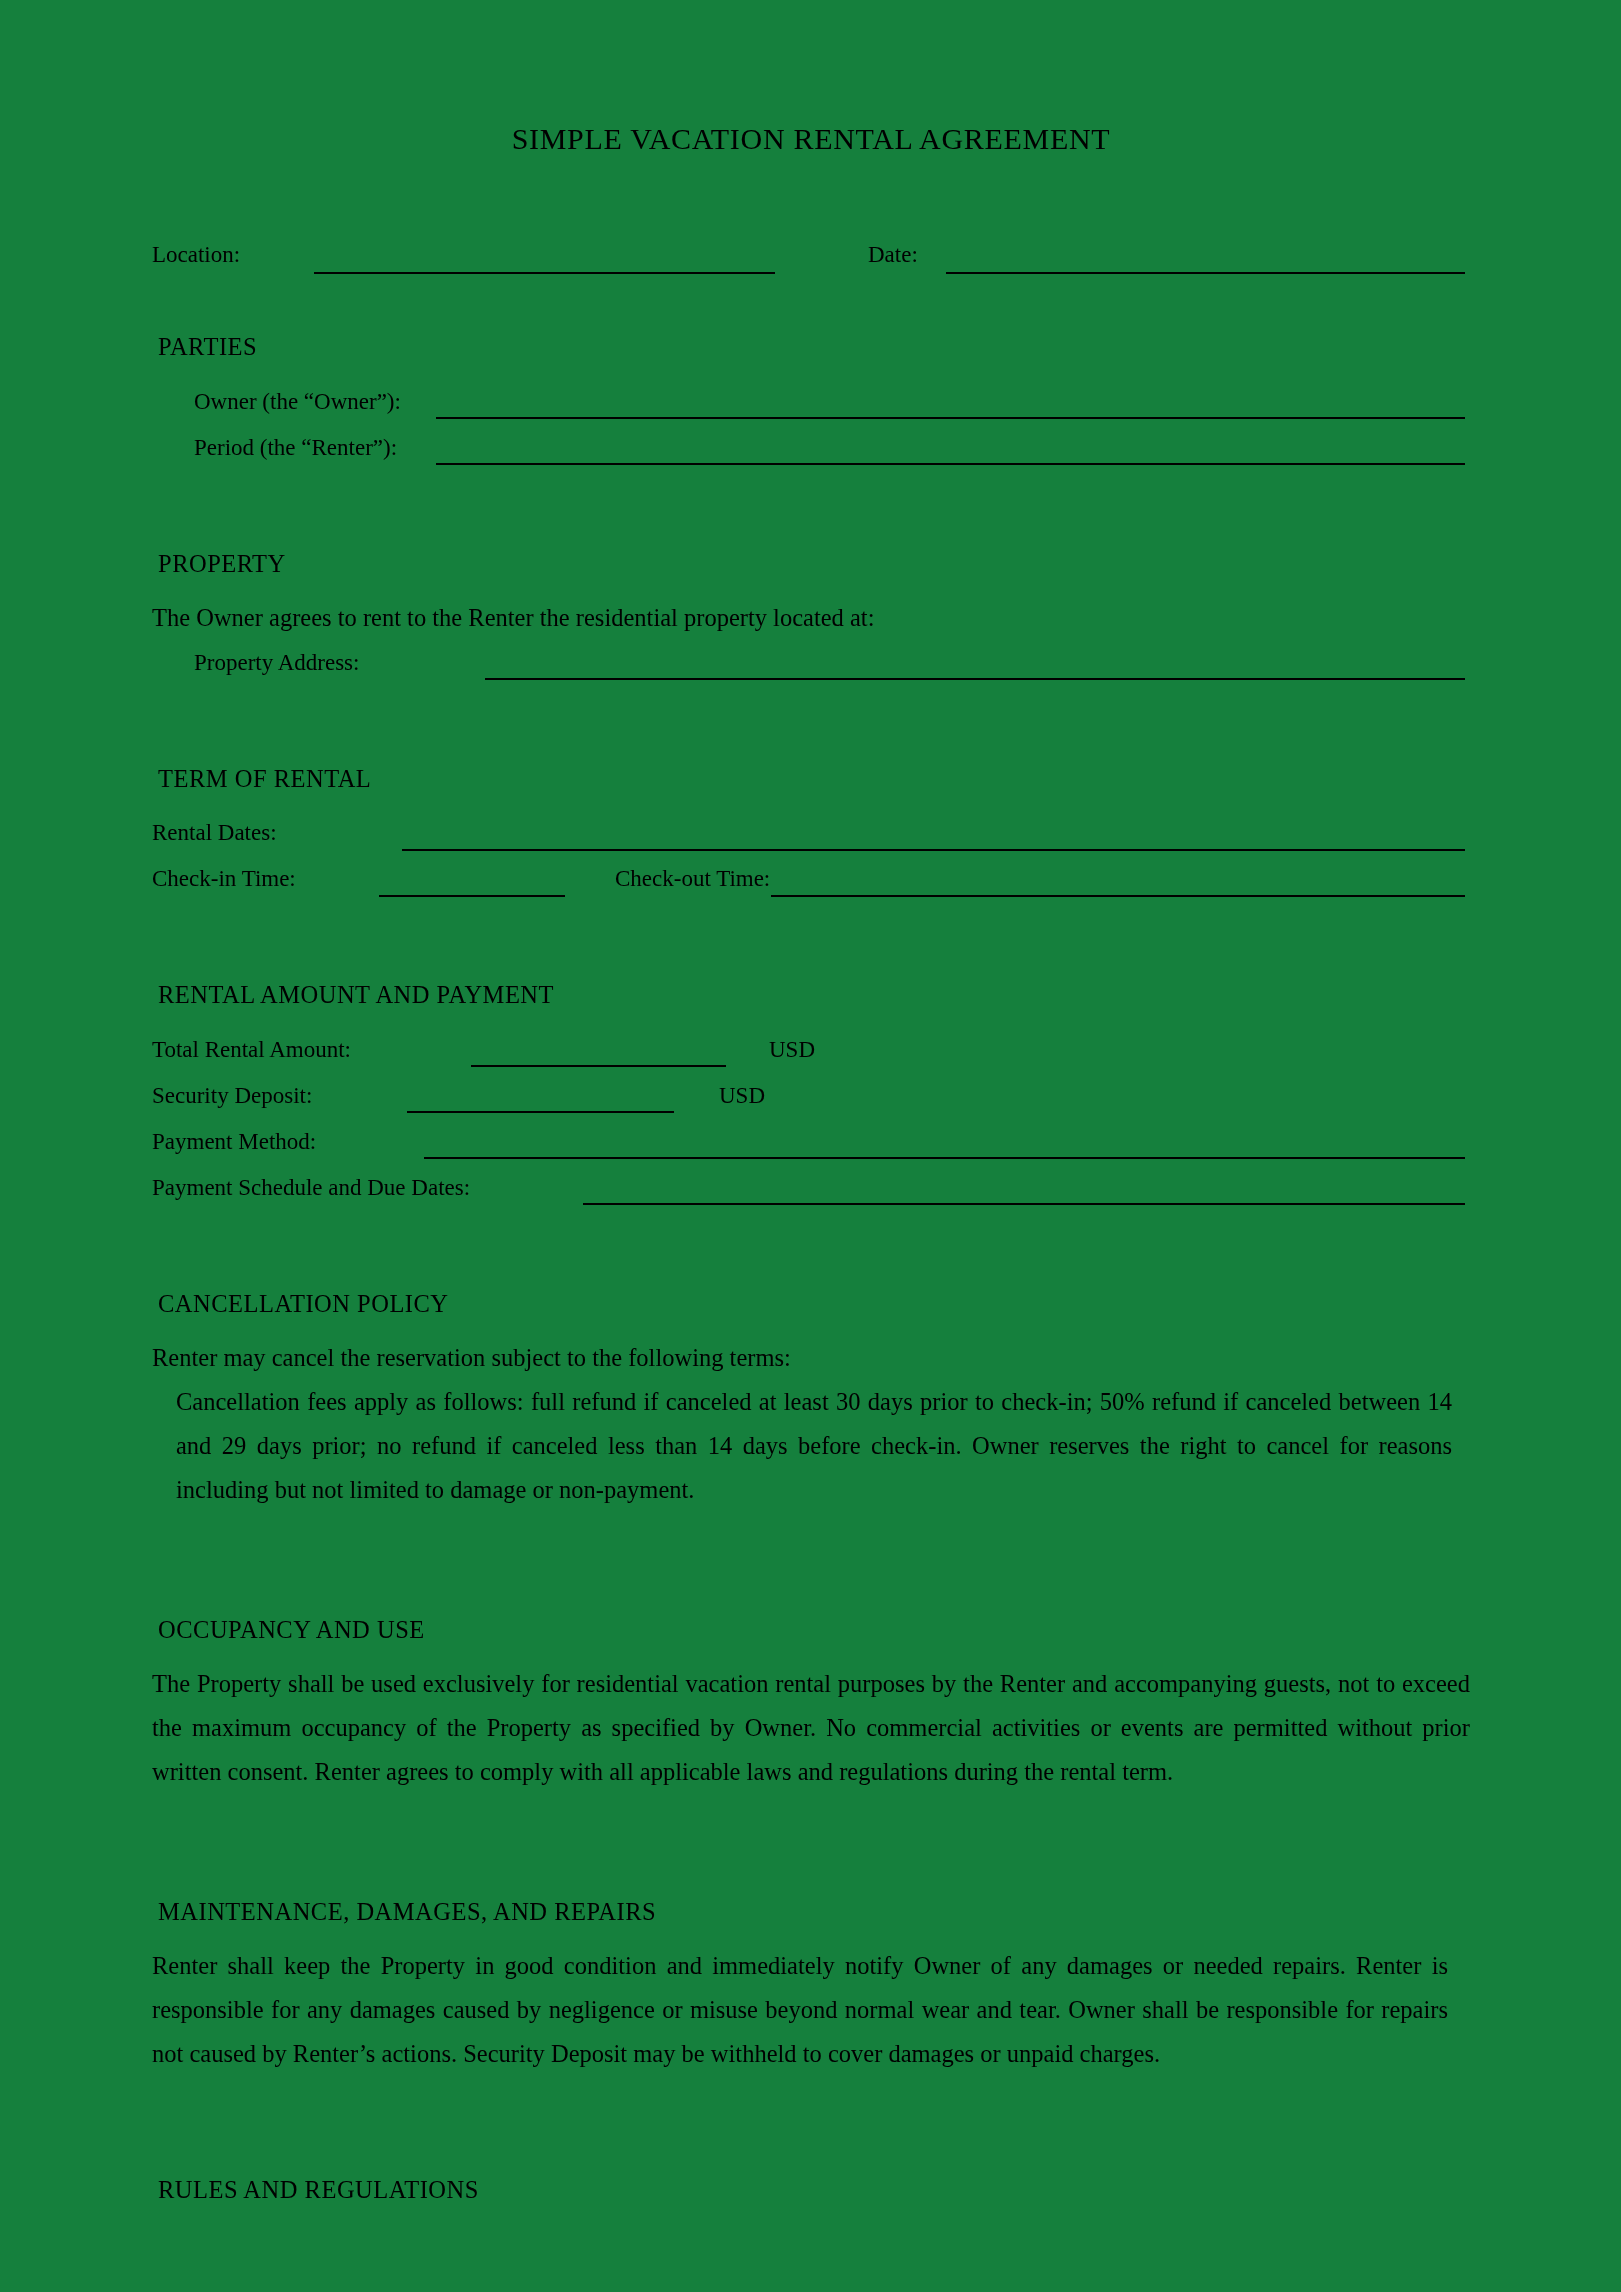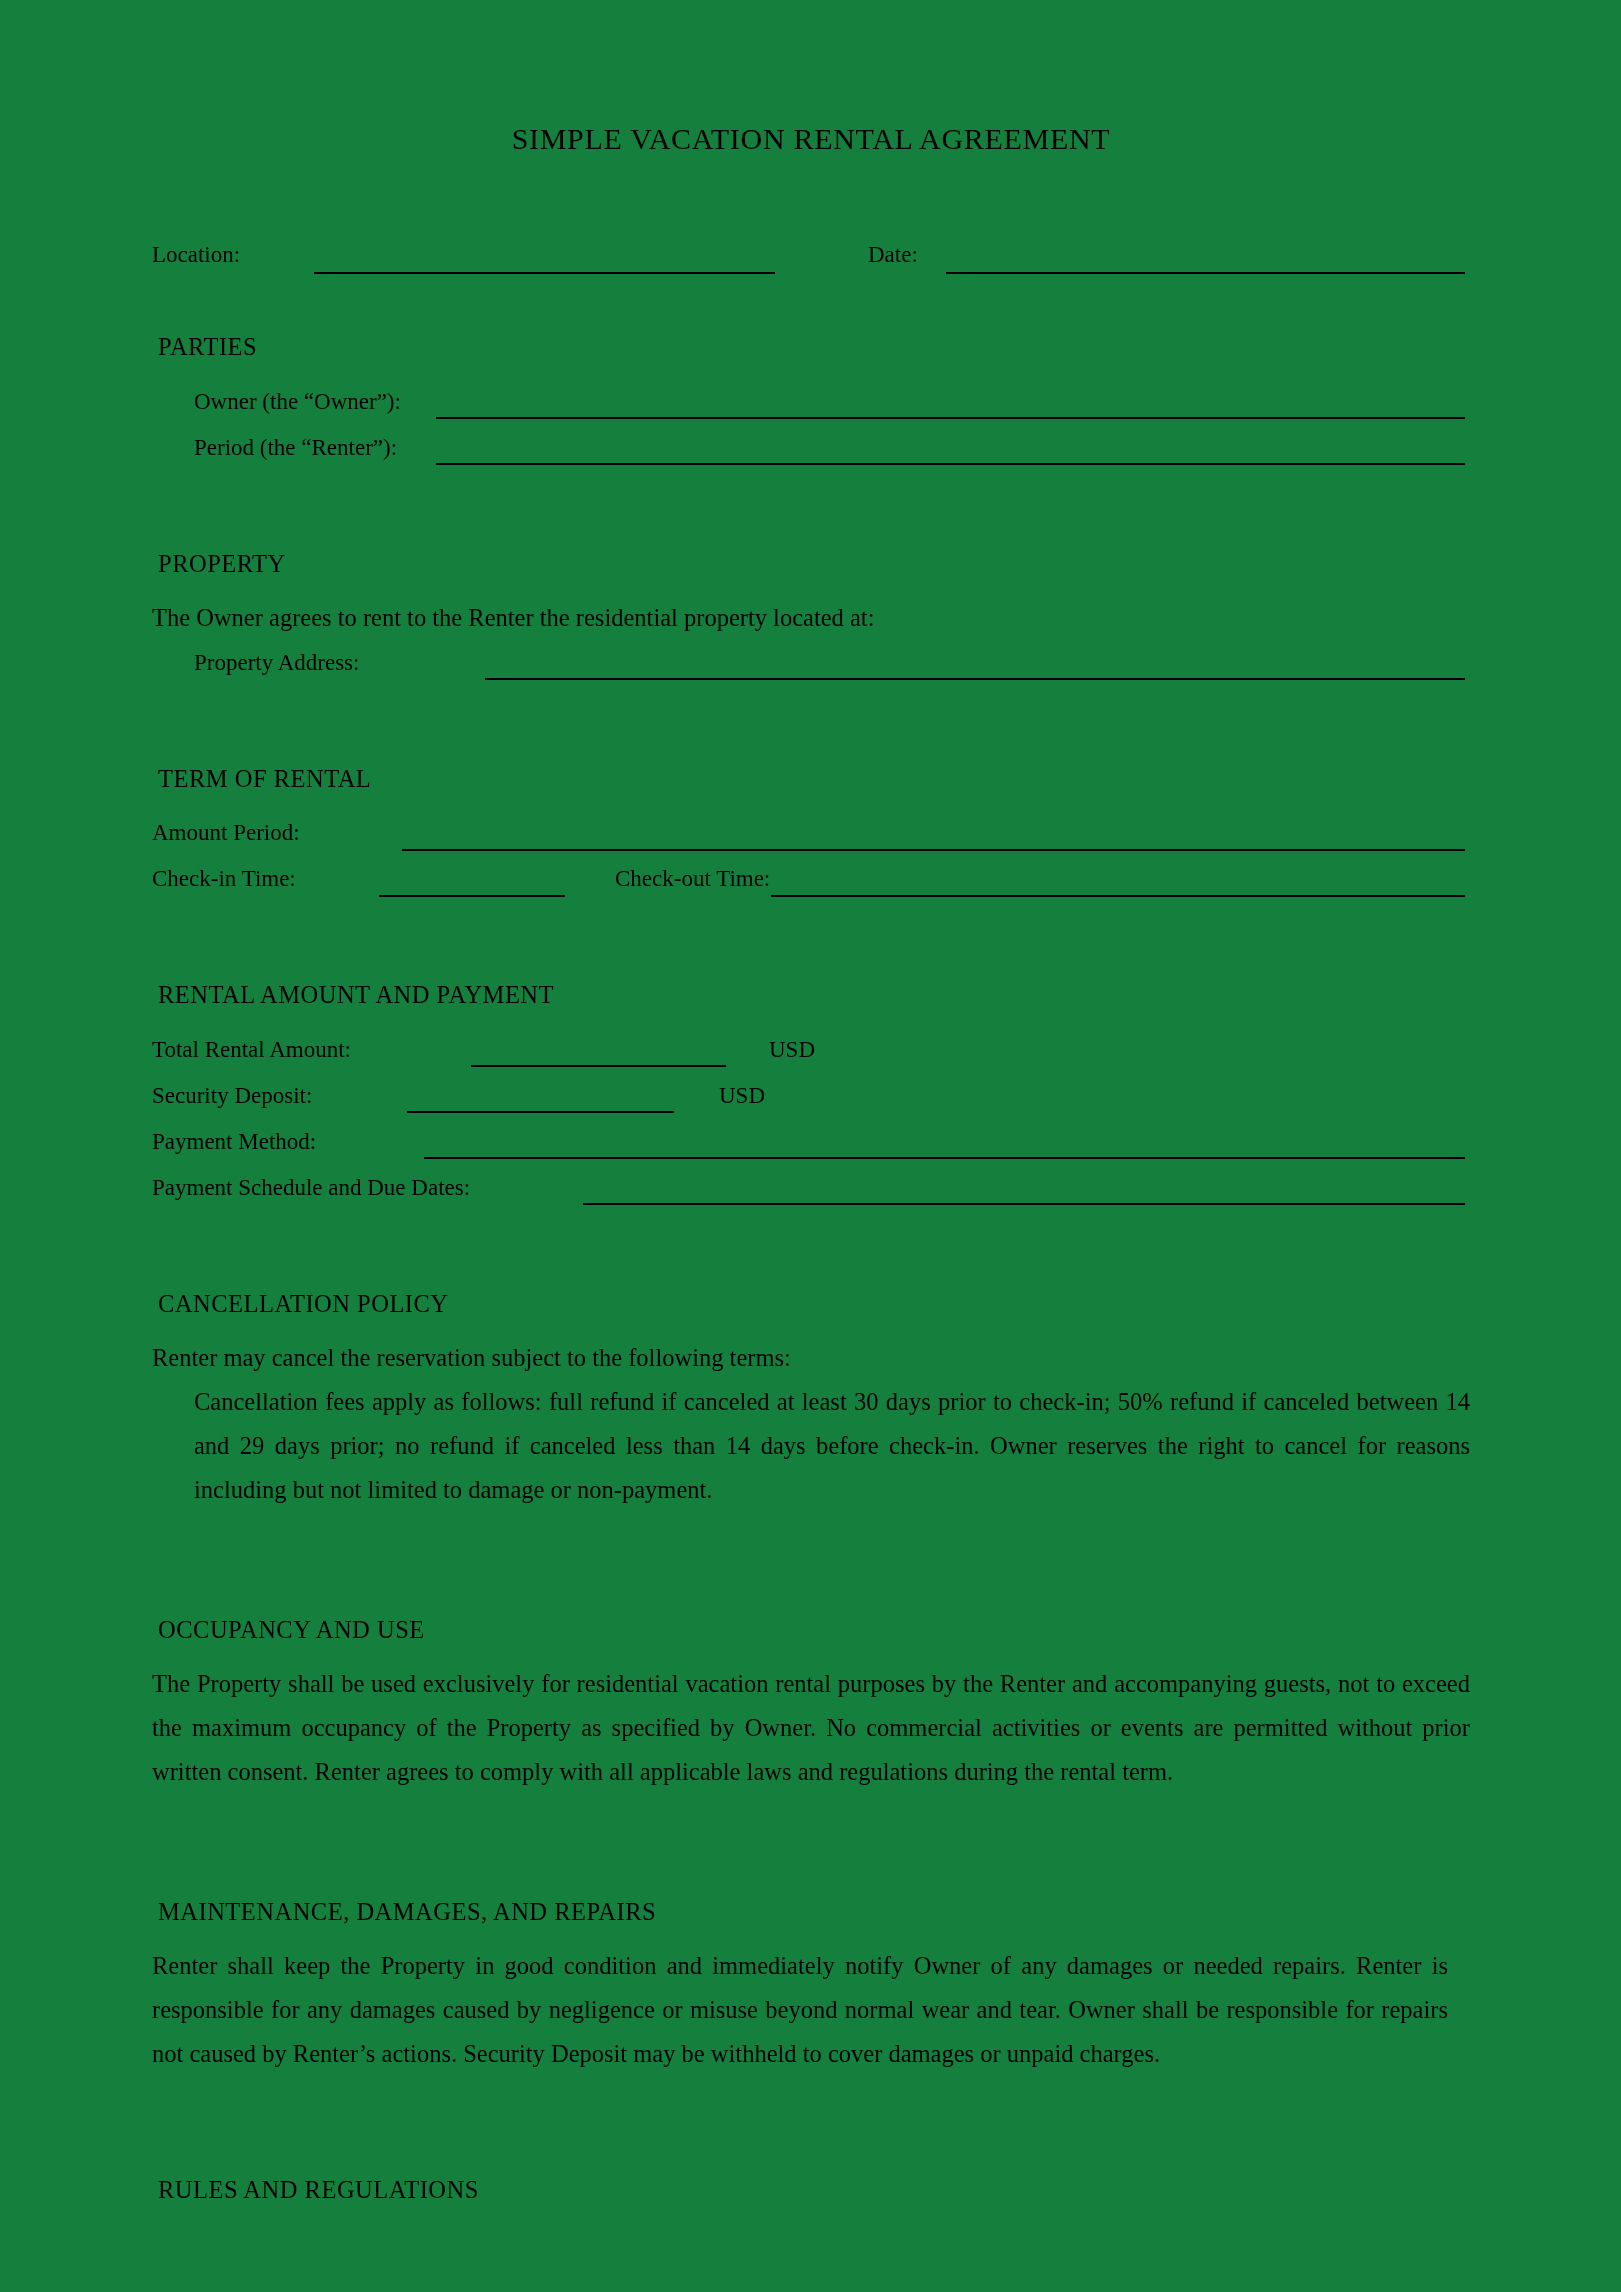--- a/index.html
+++ b/index.html
@@ -41,21 +41,21 @@
     margin: 6px;
     font-weight: normal;
     white-space: nowrap;
   }
   .body-text {
     font-size: 24.5px;
     line-height: 44px;
     margin: 0;
   }
   .indent {
-    margin-left: 42px;
+    margin-left: 24px;
   }
   .just {
     text-align: justify;
   }
   
   .field-row {
     position: relative;
     height: 46px;
     font-size: 23px;
     line-height: 46px;
@@ -119,21 +119,21 @@
       <span class="lbl" style="left:42px;">Property Address:</span>
       <span class="rule" style="left:333px;width:980px;"></span>
     </div>
 
     <div class="gap-lg"></div>
 
     <div class="section-heading">TERM OF RENTAL</div>
     <div class="gap-sm" style="height:11.8px;"></div>
 
     <div class="field-row">
-      <span class="lbl" style="left:0;">Amount Period:</span>
+      <span class="lbl" style="left:0;">Rental Dates:</span>
       <span class="rule" style="left:250px;width:1063px;"></span>
     </div>
     <div class="field-row">
       <span class="lbl" style="left:0;">Check-in Time:</span>
       <span class="rule" style="left:227px;width:186px;"></span>
       <span class="lbl" style="left:463px;">Check-out Time:</span>
       <span class="rule" style="left:619px;width:694px;"></span>
     </div>
 
     <div class="gap-lg"></div>

